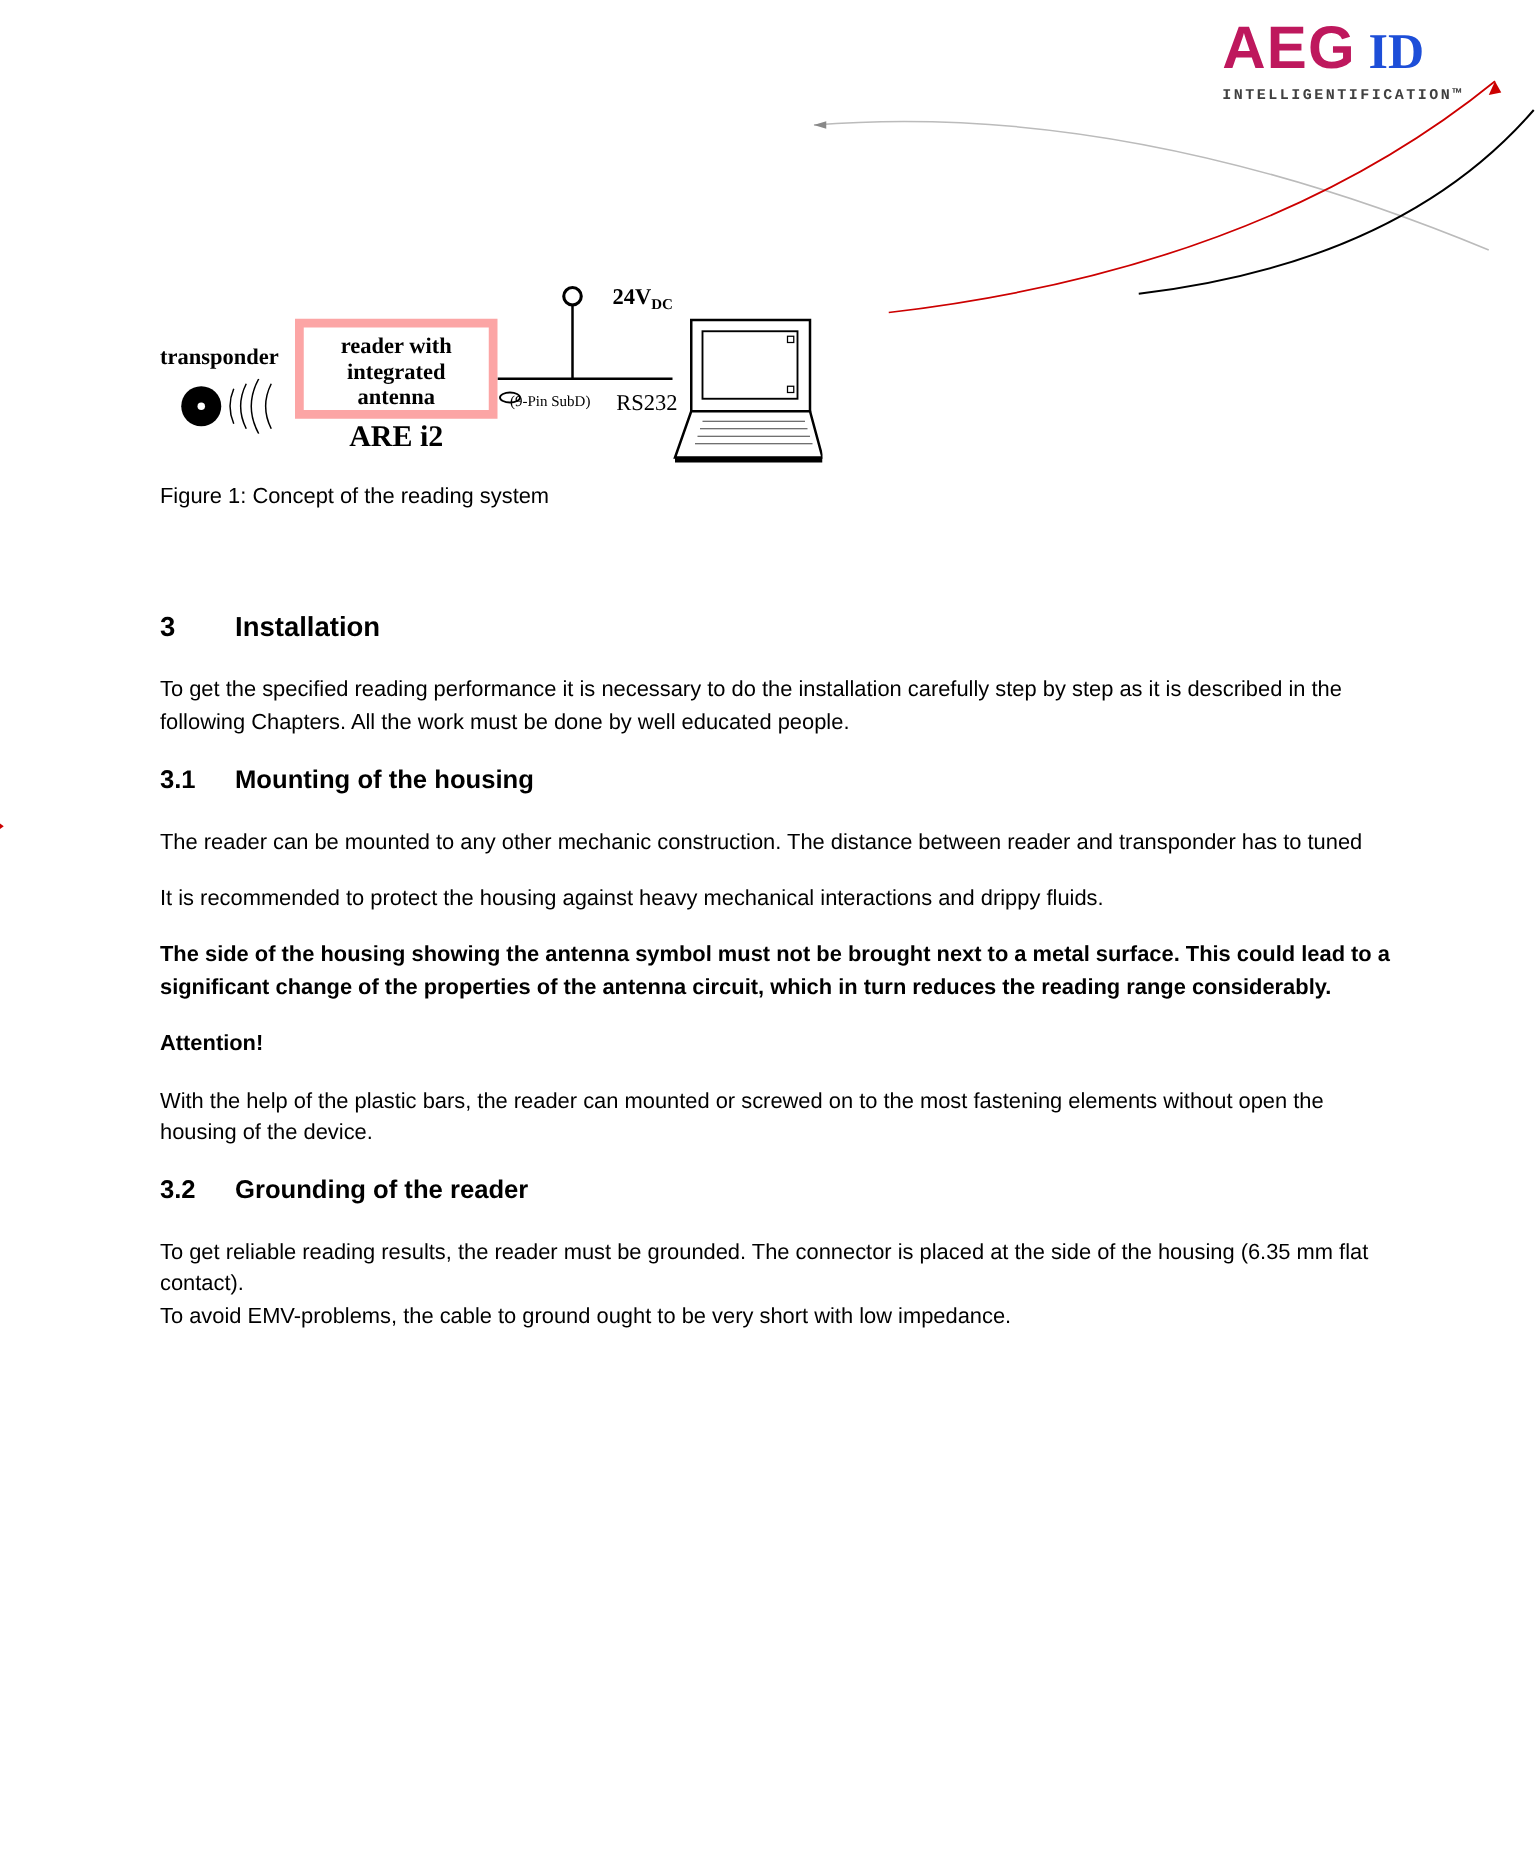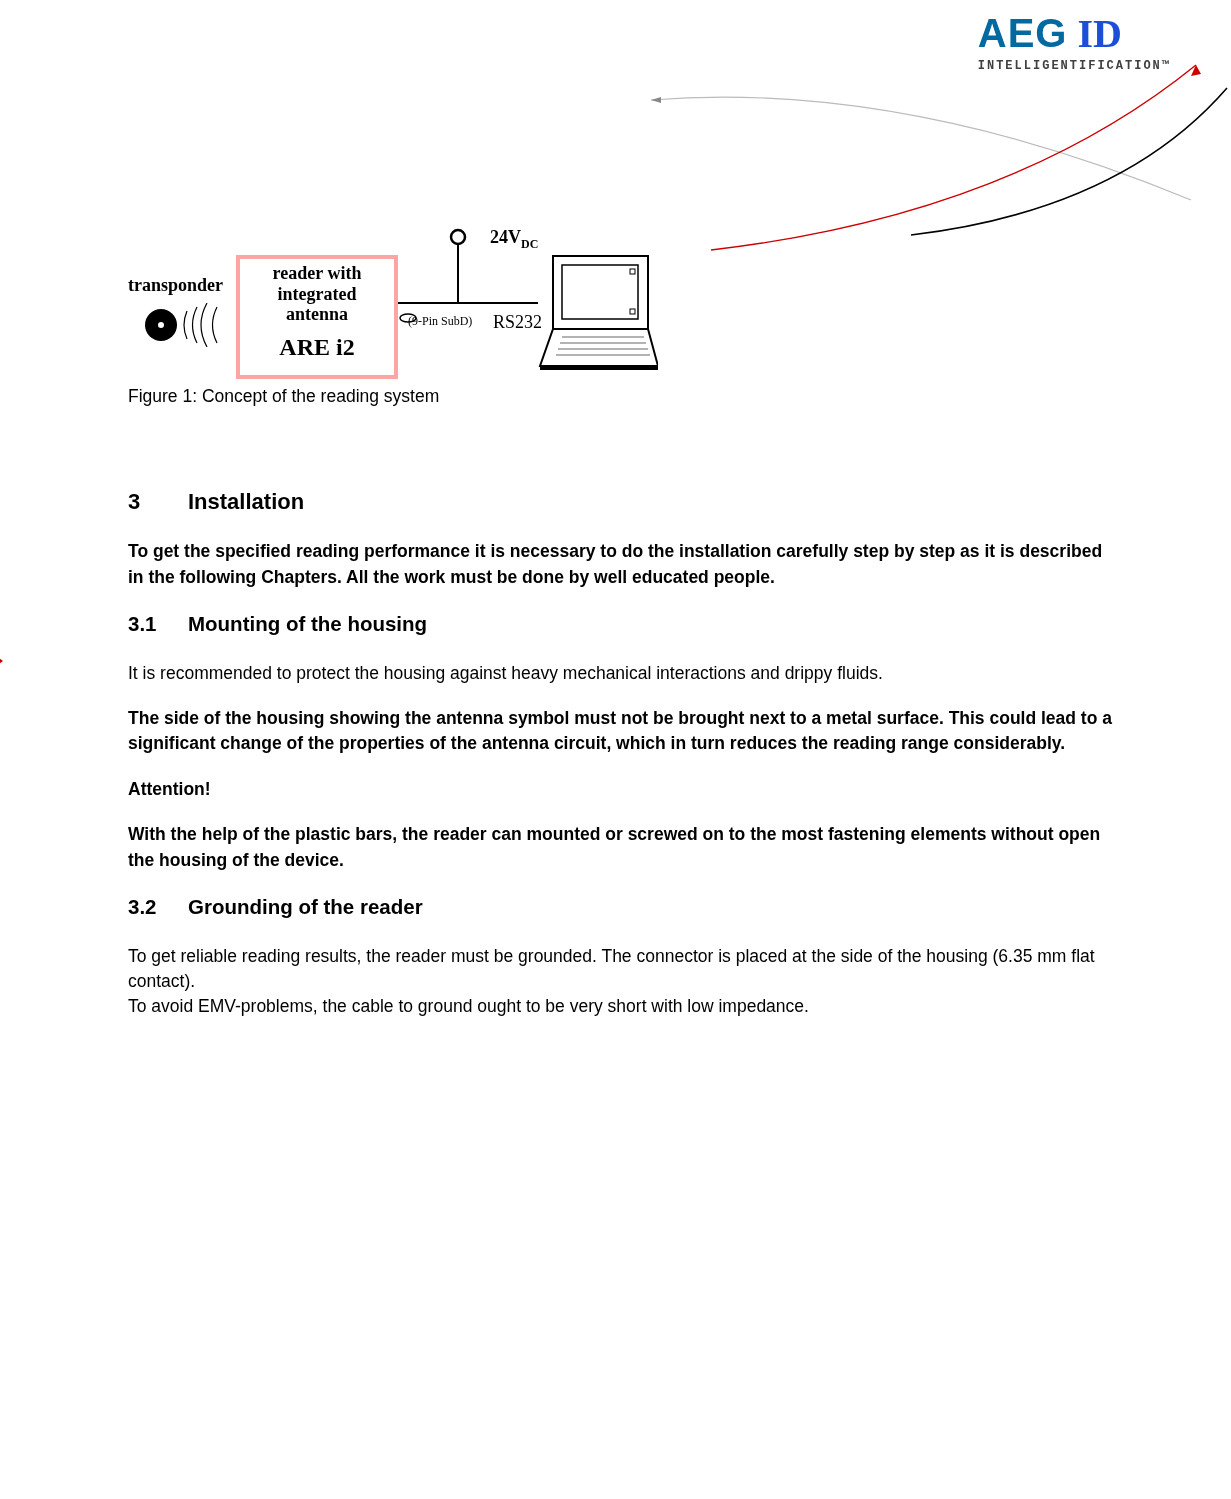--- a/index.html
+++ b/index.html
@@ -16,22 +16,22 @@
     .header {
       position: absolute;
       top: 5px;
       right: 60px;
       text-align: left;
     }
     .logo-line { display:flex; align-items:baseline; gap:10px; }
     .logo-aeg {
       font-family: Arial, sans-serif;
       font-weight: 900;
-      font-size: 40px;
-      color: #0369a1;
+      font-size: 48px;
+      color: #be185d;
       letter-spacing: 1px;
     }
     .logo-id {
       font-family: "Times New Roman", serif;
       font-weight: 700;
       font-size: 40px;
       color: #1d4ed8;
     }
     .tagline {
       font-family: "Courier New", monospace;
@@ -69,22 +69,22 @@
       font-size: 18px;
     }
     .transponder-icon {
       position: absolute;
       left: 15px; top: 78px;
       width: 80px; height: 44px;
     }
     .reader-box {
       position: absolute;
       left: 108px; top: 30px;
-      width: 162px; height: 124px;
-      border: 4px solid #fca5a5;
+      width: 162px; height: 80px;
+      border: 7px solid #fca5a5;
       text-align: center;
       font-family: "Times New Roman", serif;
       padding-top: 4px;
       background: #fff;
     }
     .reader-box .rb-line { font-size: 18px; font-weight: 700; line-height: 1.15; }
     .reader-box .rb-model { font-size: 24px; font-weight: 700; margin-top: 6px; }
     .connector-area {
       position: absolute;
       left: 270px; top: 0;
@@ -129,21 +129,21 @@
     h1.sec { font-size: 22px; margin-bottom: 22px; }
     h2.sub { font-size: 20.5px; margin-bottom: 22px; }
     .num { display:inline-block; width: 60px; }
     p.body {
       font-family: "Tahoma", "Arial Narrow", sans-serif;
       font-size: 17.5px;
       line-height: 1.45;
       margin-bottom: 20px;
     }
     p.bold { font-weight: 700; }
-    .gap-l { margin-bottom: 68px; font-weight: bold; }
+    .gap-l { margin-bottom: 68px; }
     .gap-m { margin-bottom: 50px; }
     .red-tri {
       position: absolute;
       left: -5px; top: 655px;
       width: 0; height: 0;
       border-top: 6px solid transparent;
       border-bottom: 6px solid transparent;
       border-left: 8px solid #c00;
     }
   </style>
@@ -214,20 +214,21 @@
   <div class="figcap">Figure 1: Concept of the reading system</div>
 
   <h1 class="sec">
     <span class="num">3</span><span>Installation</span>
   </h1>
   <p class="body gap-l">To get the specified reading performance it is necessary to do the installation carefully step by step as it is described in the following Chapters. All the work must be done by well educated people.</p>
 
   <h2 class="sub">
     <span class="num">3.1</span><span>Mounting of the housing</span>
   </h2>
+  <p class="body">The reader can be mounted to any other mechanic construction. The distance between reader and transponder has to tuned</p>
   <p class="body gap-m">It is recommended to protect the housing against heavy mechanical interactions and drippy fluids.</p>
 
   <p class="body bold">The side of the housing showing the antenna symbol must not be brought next to a metal surface. This could lead to a significant change of the properties of the antenna circuit, which in turn reduces the reading range considerably.</p>
   <p class="body bold">Attention!</p>
   <p class="body gap-l">With the help of the plastic bars, the reader can mounted or screwed on to the most fastening elements without open the housing of the device.</p>
 
   <h2 class="sub">
     <span class="num">3.2</span><span>Grounding of the reader</span>
   </h2>
   <p class="body" style="margin-bottom:0">To get reliable reading results, the reader must be grounded. The connector is placed at the side of the housing (6.35 mm flat contact).</p>

